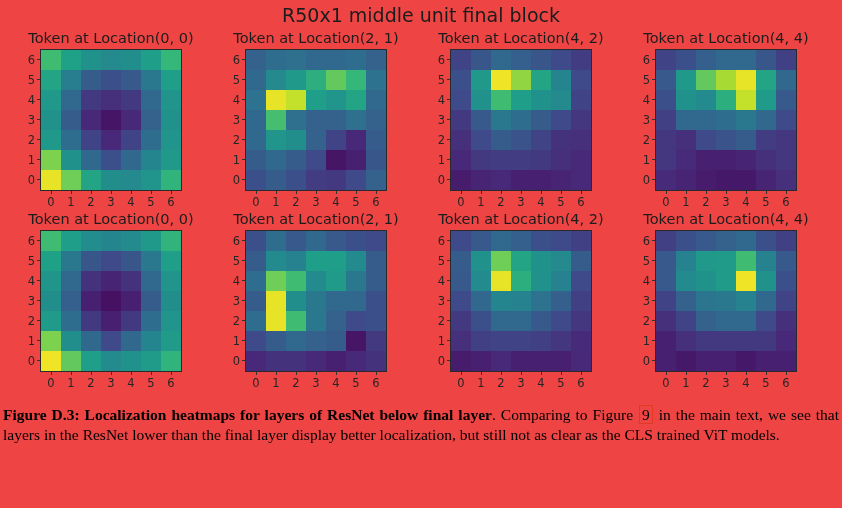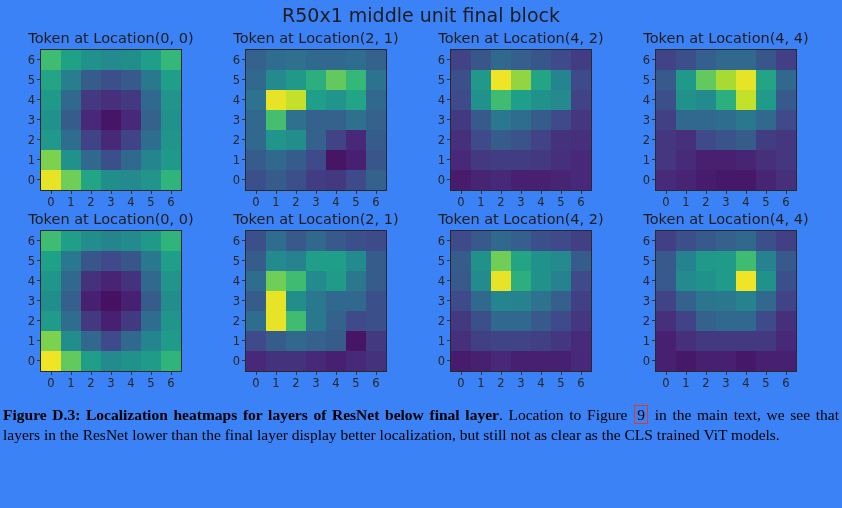--- a/index.html
+++ b/index.html
@@ -1,16 +1,16 @@
 <!DOCTYPE html>
 <html><head>
 <meta charset="utf-8">
 <style>
   html,body{margin:0;padding:0;background:#fff;}
-  .page{position:relative;width:842px;height:508px;background:#3b82f6;overflow:hidden;
+  .page{position:relative;width:842px;height:508px;background:#ef4444;overflow:hidden;
         font-family:"DejaVu Sans",sans-serif;color:#262626;}
   .fig{padding-top:4px;}
   .row-title{text-align:center;font-size:19px;color:#1c1c1c;line-height:1.25;}
   .row-title.second{margin-top:2px;}
   .charts{display:flex;padding-left:18px;margin-top:2px;}
   .subplot{width:164px;margin-right:41px;}
   .subplot:last-child{margin-right:0;}
   .sp-title{margin-left:22px;width:142px;display:flex;justify-content:center;
             white-space:nowrap;font-size:14.5px;color:#1c1c1c;margin-bottom:3px;}
   .sp-body{display:flex;}
@@ -802,14 +802,14 @@
             <div class="xtick">2</div>
             <div class="xtick">3</div>
             <div class="xtick">4</div>
             <div class="xtick">5</div>
             <div class="xtick">6</div>
           </div>
   </div>
 </div>
   </div>
 
-  <p class="caption"><b>Figure D.3: Localization heatmaps for layers of ResNet below final layer</b><span>. Location to Figure </span><a href="#" class="refbox">9</a><span> in the main text, we see that layers in the ResNet lower than the final layer display better localization, but still not as clear as the CLS trained ViT models.</span></p>
+  <p class="caption"><b>Figure D.3: Localization heatmaps for layers of ResNet below final layer</b><span>. Comparing to Figure </span><a href="#" class="refbox">9</a><span> in the main text, we see that layers in the ResNet lower than the final layer display better localization, but still not as clear as the CLS trained ViT models.</span></p>
 </div>
 
 </body></html>

